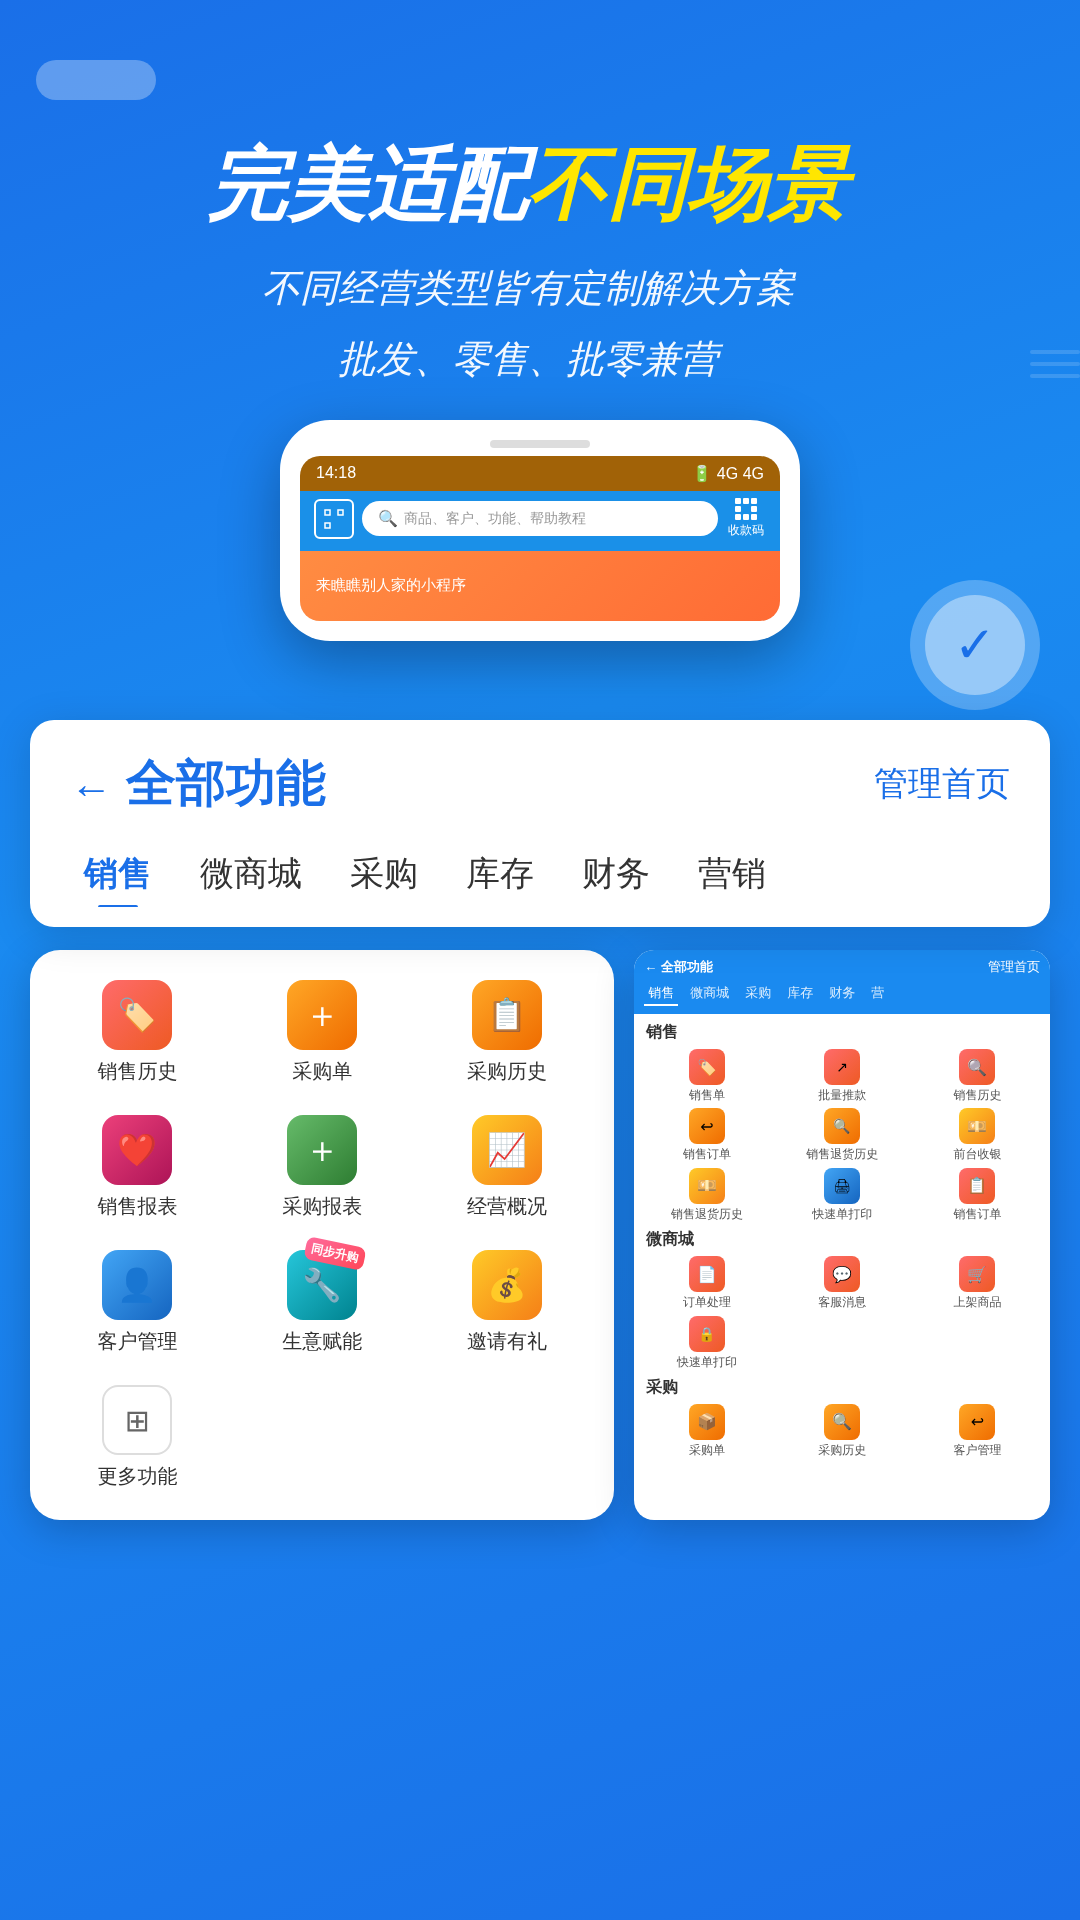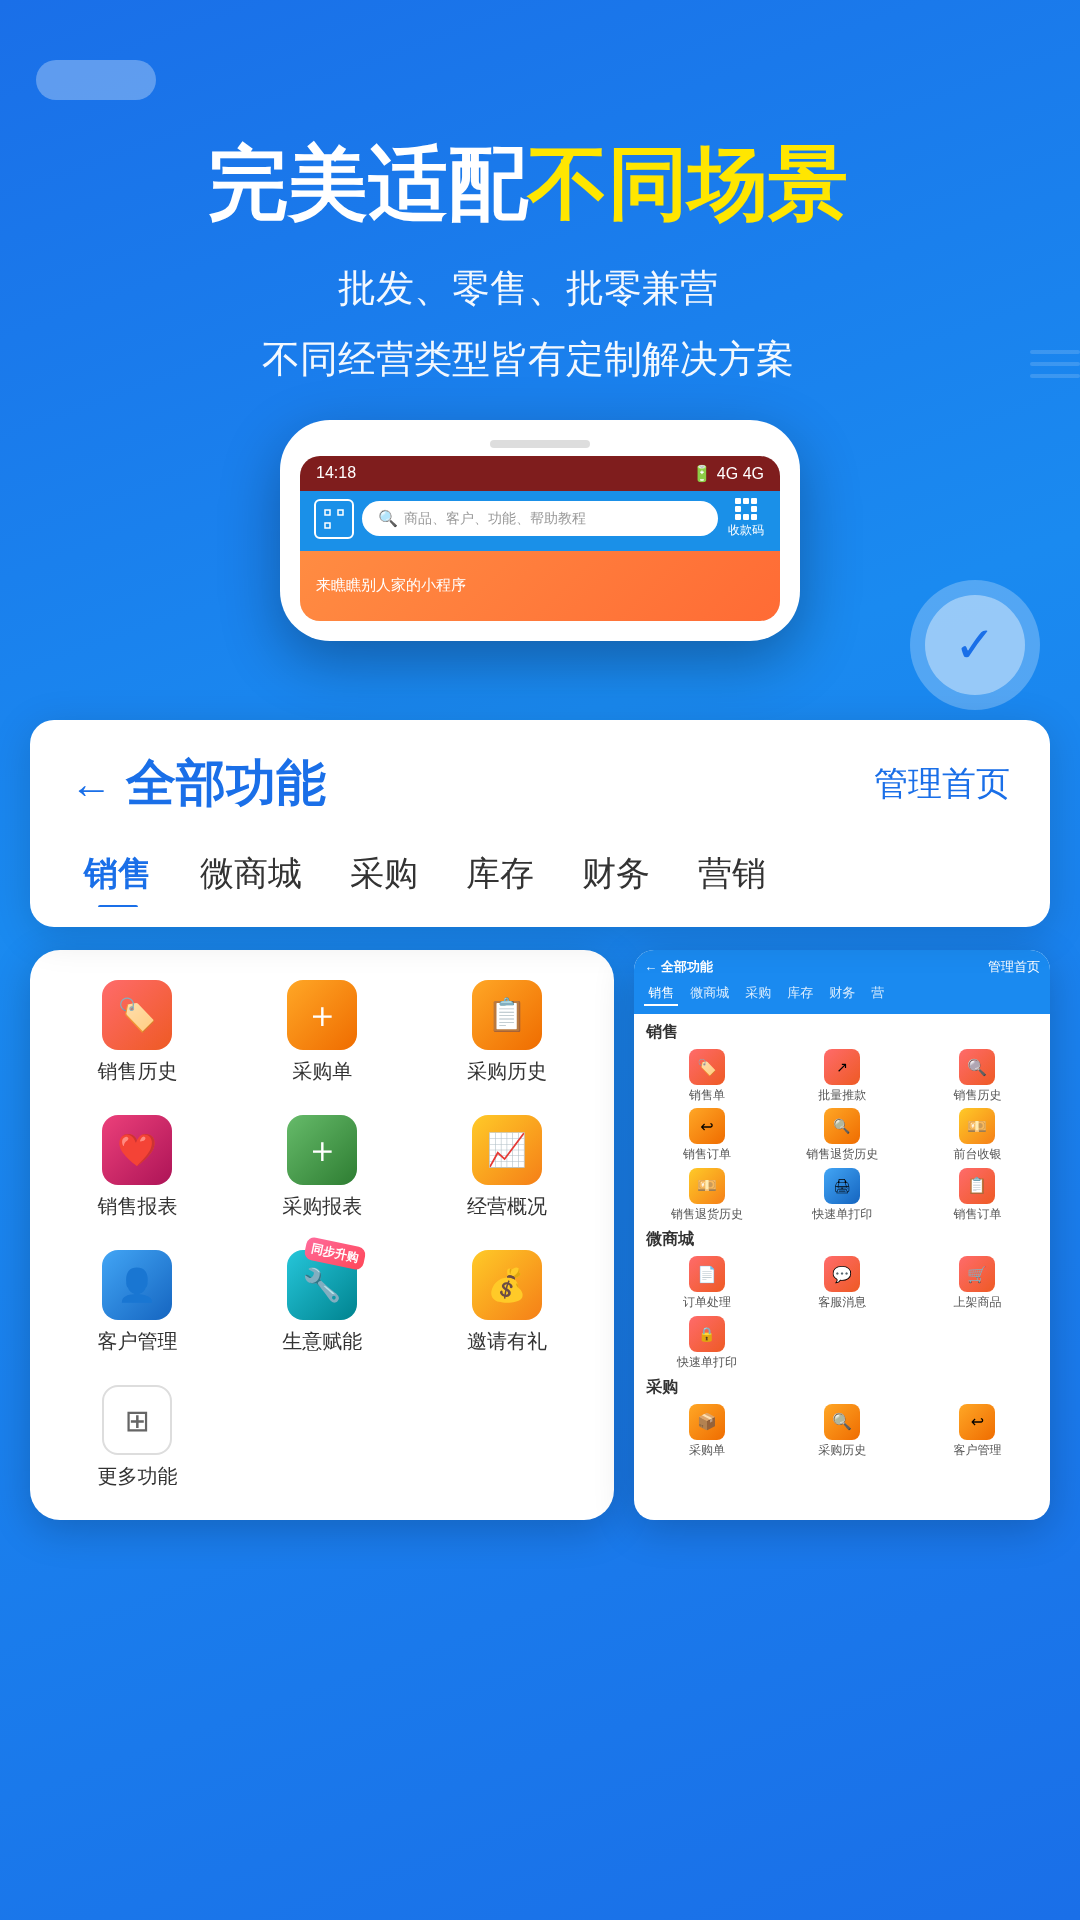--- a/index.html
+++ b/index.html
@@ -17,20 +17,21 @@
       position: absolute;
       top: 0; left: 0; right: 0; bottom: 0;
       background: linear-gradient(160deg, #1a6fe8 0%, #1a8af0 40%, #1a6fe8 100%);
     }
 
     
     .top-section {
       position: relative;
       z-index: 2;
       padding: 60px 60px 0 36px;
+      font-style: italic;
     }
 
     .status-bar {
       display: flex;
       justify-content: space-between;
       margin-bottom: 40px;
     }
 
     .camera-notch {
       width: 120px;
@@ -86,21 +87,21 @@
       margin: 0 auto 8px;
     }
 
     .phone-screen {
       background: #f5f5f5;
       border-radius: 20px;
       overflow: hidden;
     }
 
     .phone-status-bar {
-      background: #7f1d1d;
+      background: #a16207;
       padding: 8px 16px;
       display: flex;
       justify-content: space-between;
       align-items: center;
       color: white;
       font-size: 16px;
     }
 
     .phone-search-bar {
       background: #1a90e8;
@@ -414,22 +415,22 @@
 
 <div class="top-section">
   <div class="status-bar">
     <div class="camera-notch"></div>
   </div>
 
   <div style="text-align: center; margin-bottom: 20px;">
     <div class="hero-title">
       <span>完美适配</span><span class="highlight">不同场景</span>
     </div>
+    <div class="hero-subtitle">不同经营类型皆有定制解决方案</div>
     <div class="hero-subtitle">批发、零售、批零兼营</div>
-    <div class="hero-subtitle">不同经营类型皆有定制解决方案</div>
   </div>
 </div>
 
 <div class="phone-area">
   <div class="phone-mockup">
     <div class="phone-speaker"></div>
     <div class="phone-screen">
       <div class="phone-status-bar">
         <span>14:18</span>
         <span>🔋 4G 4G</span>

